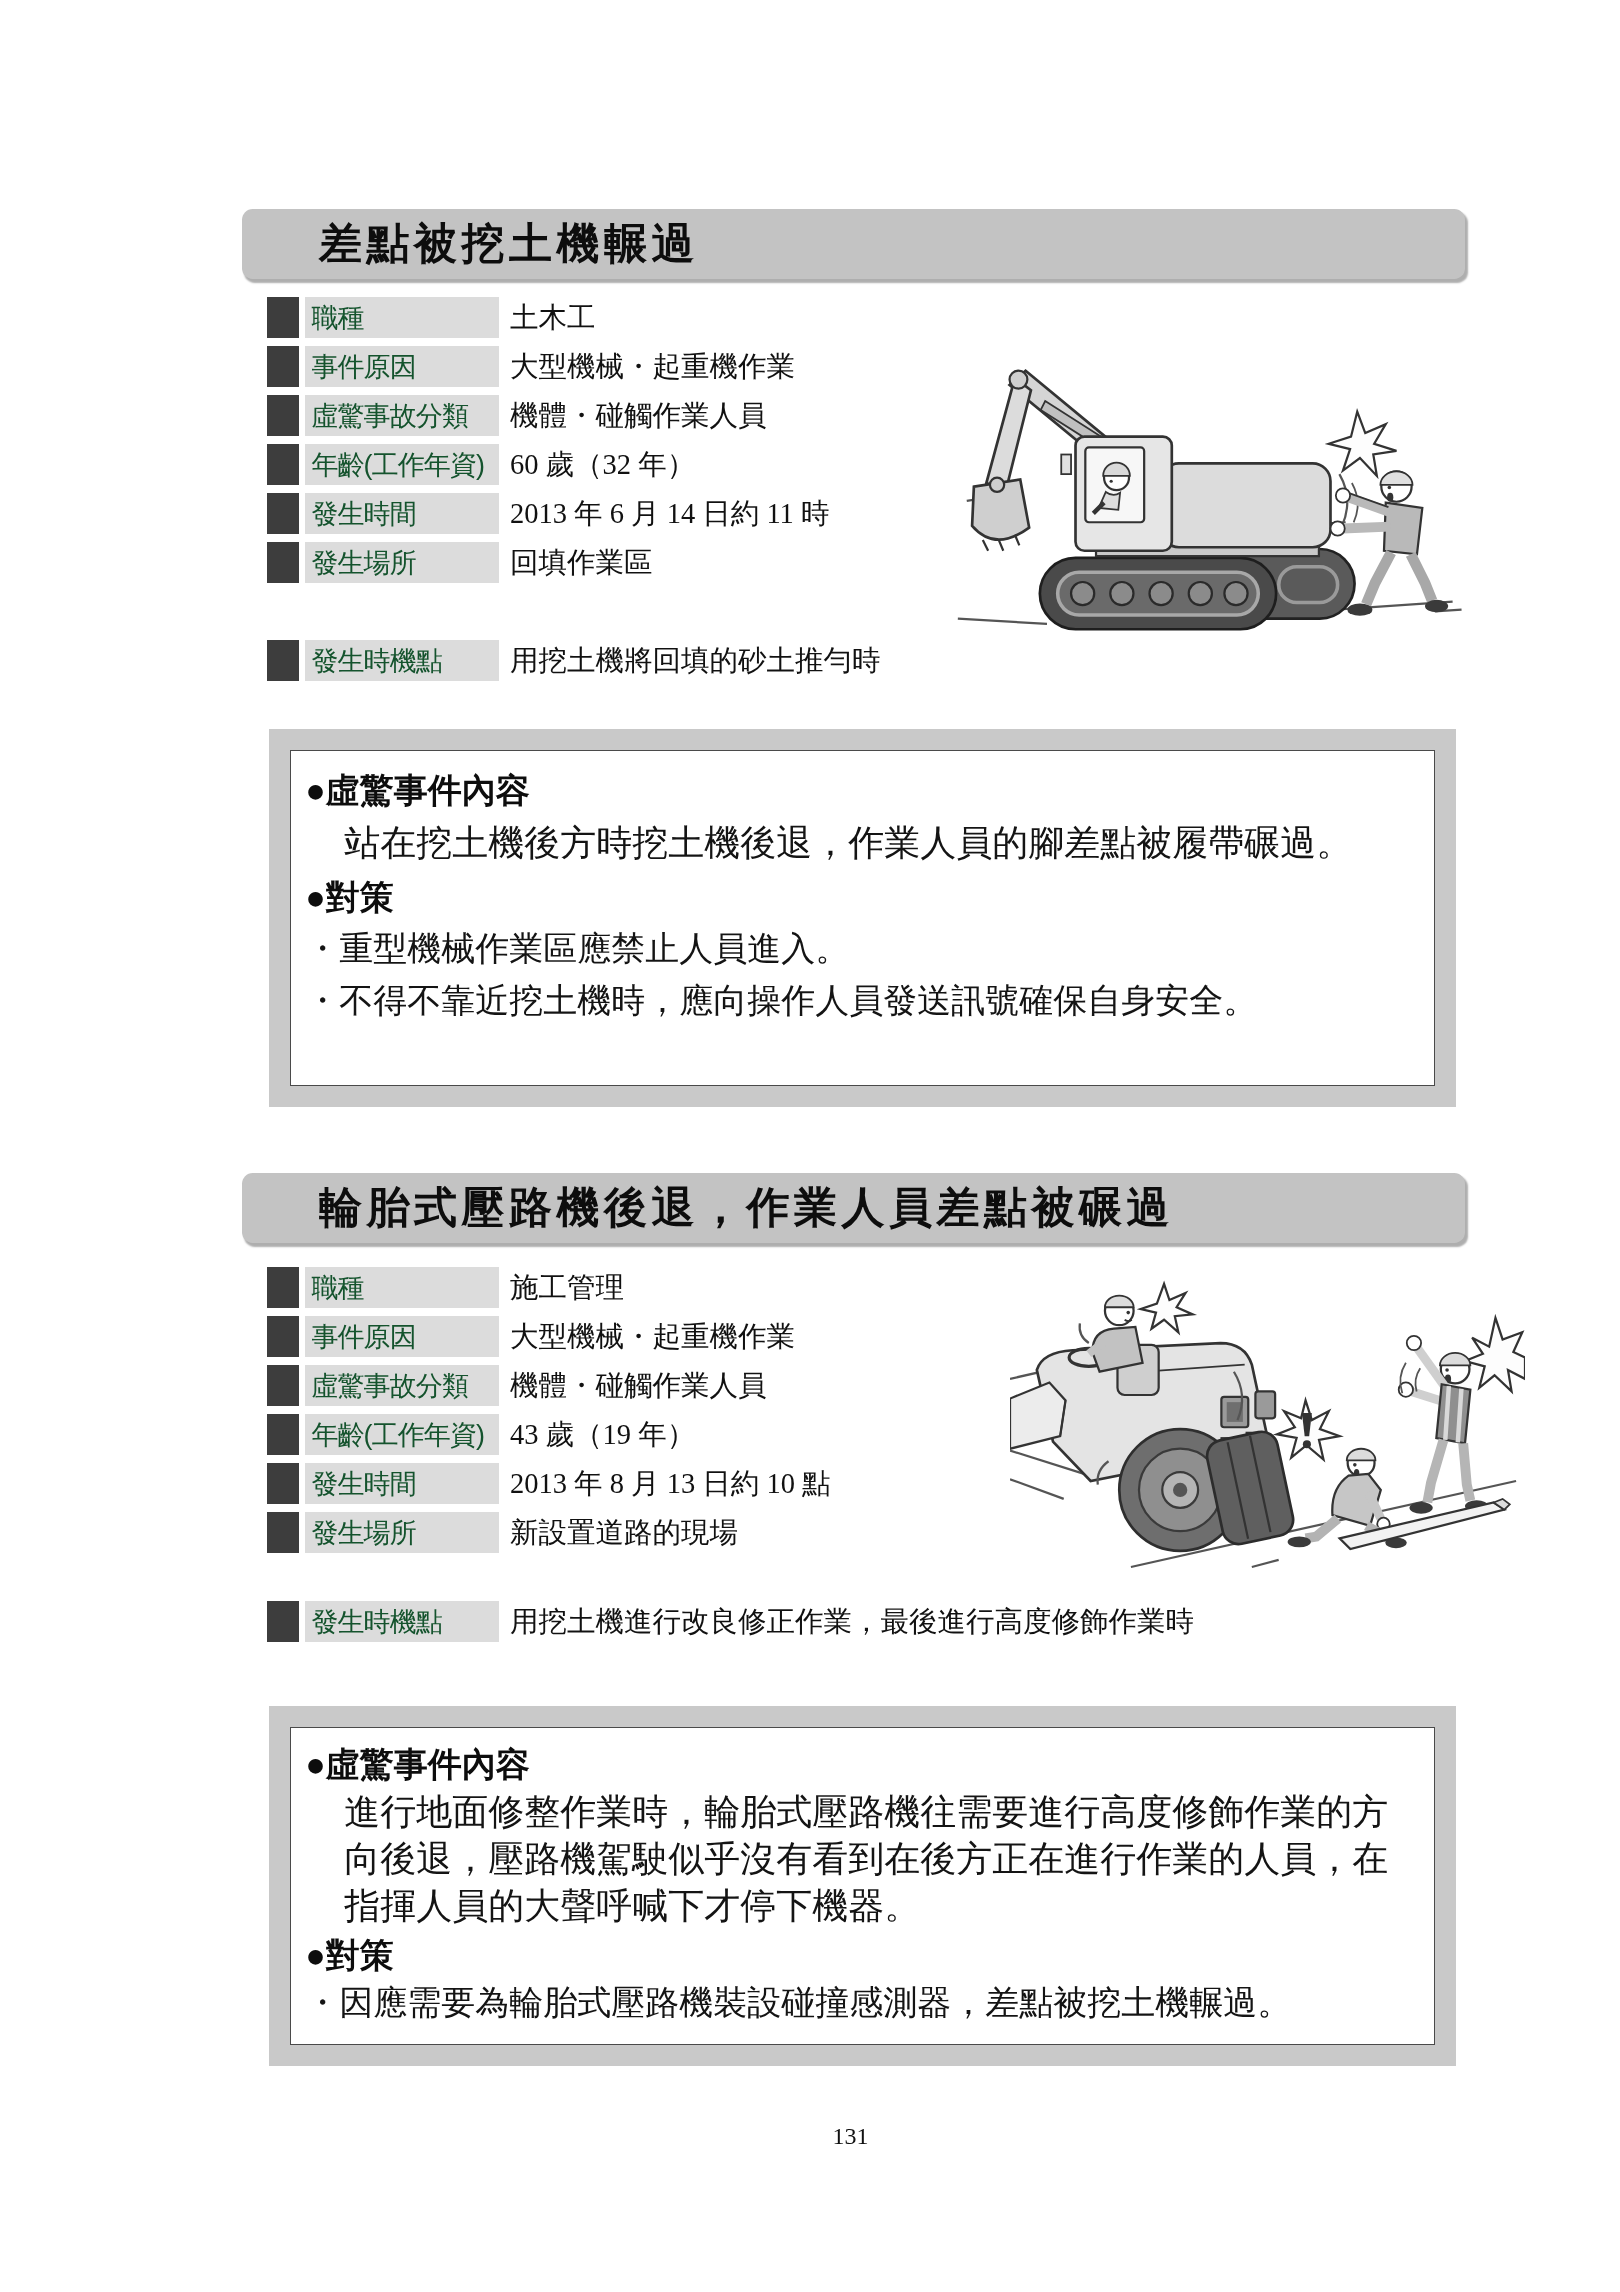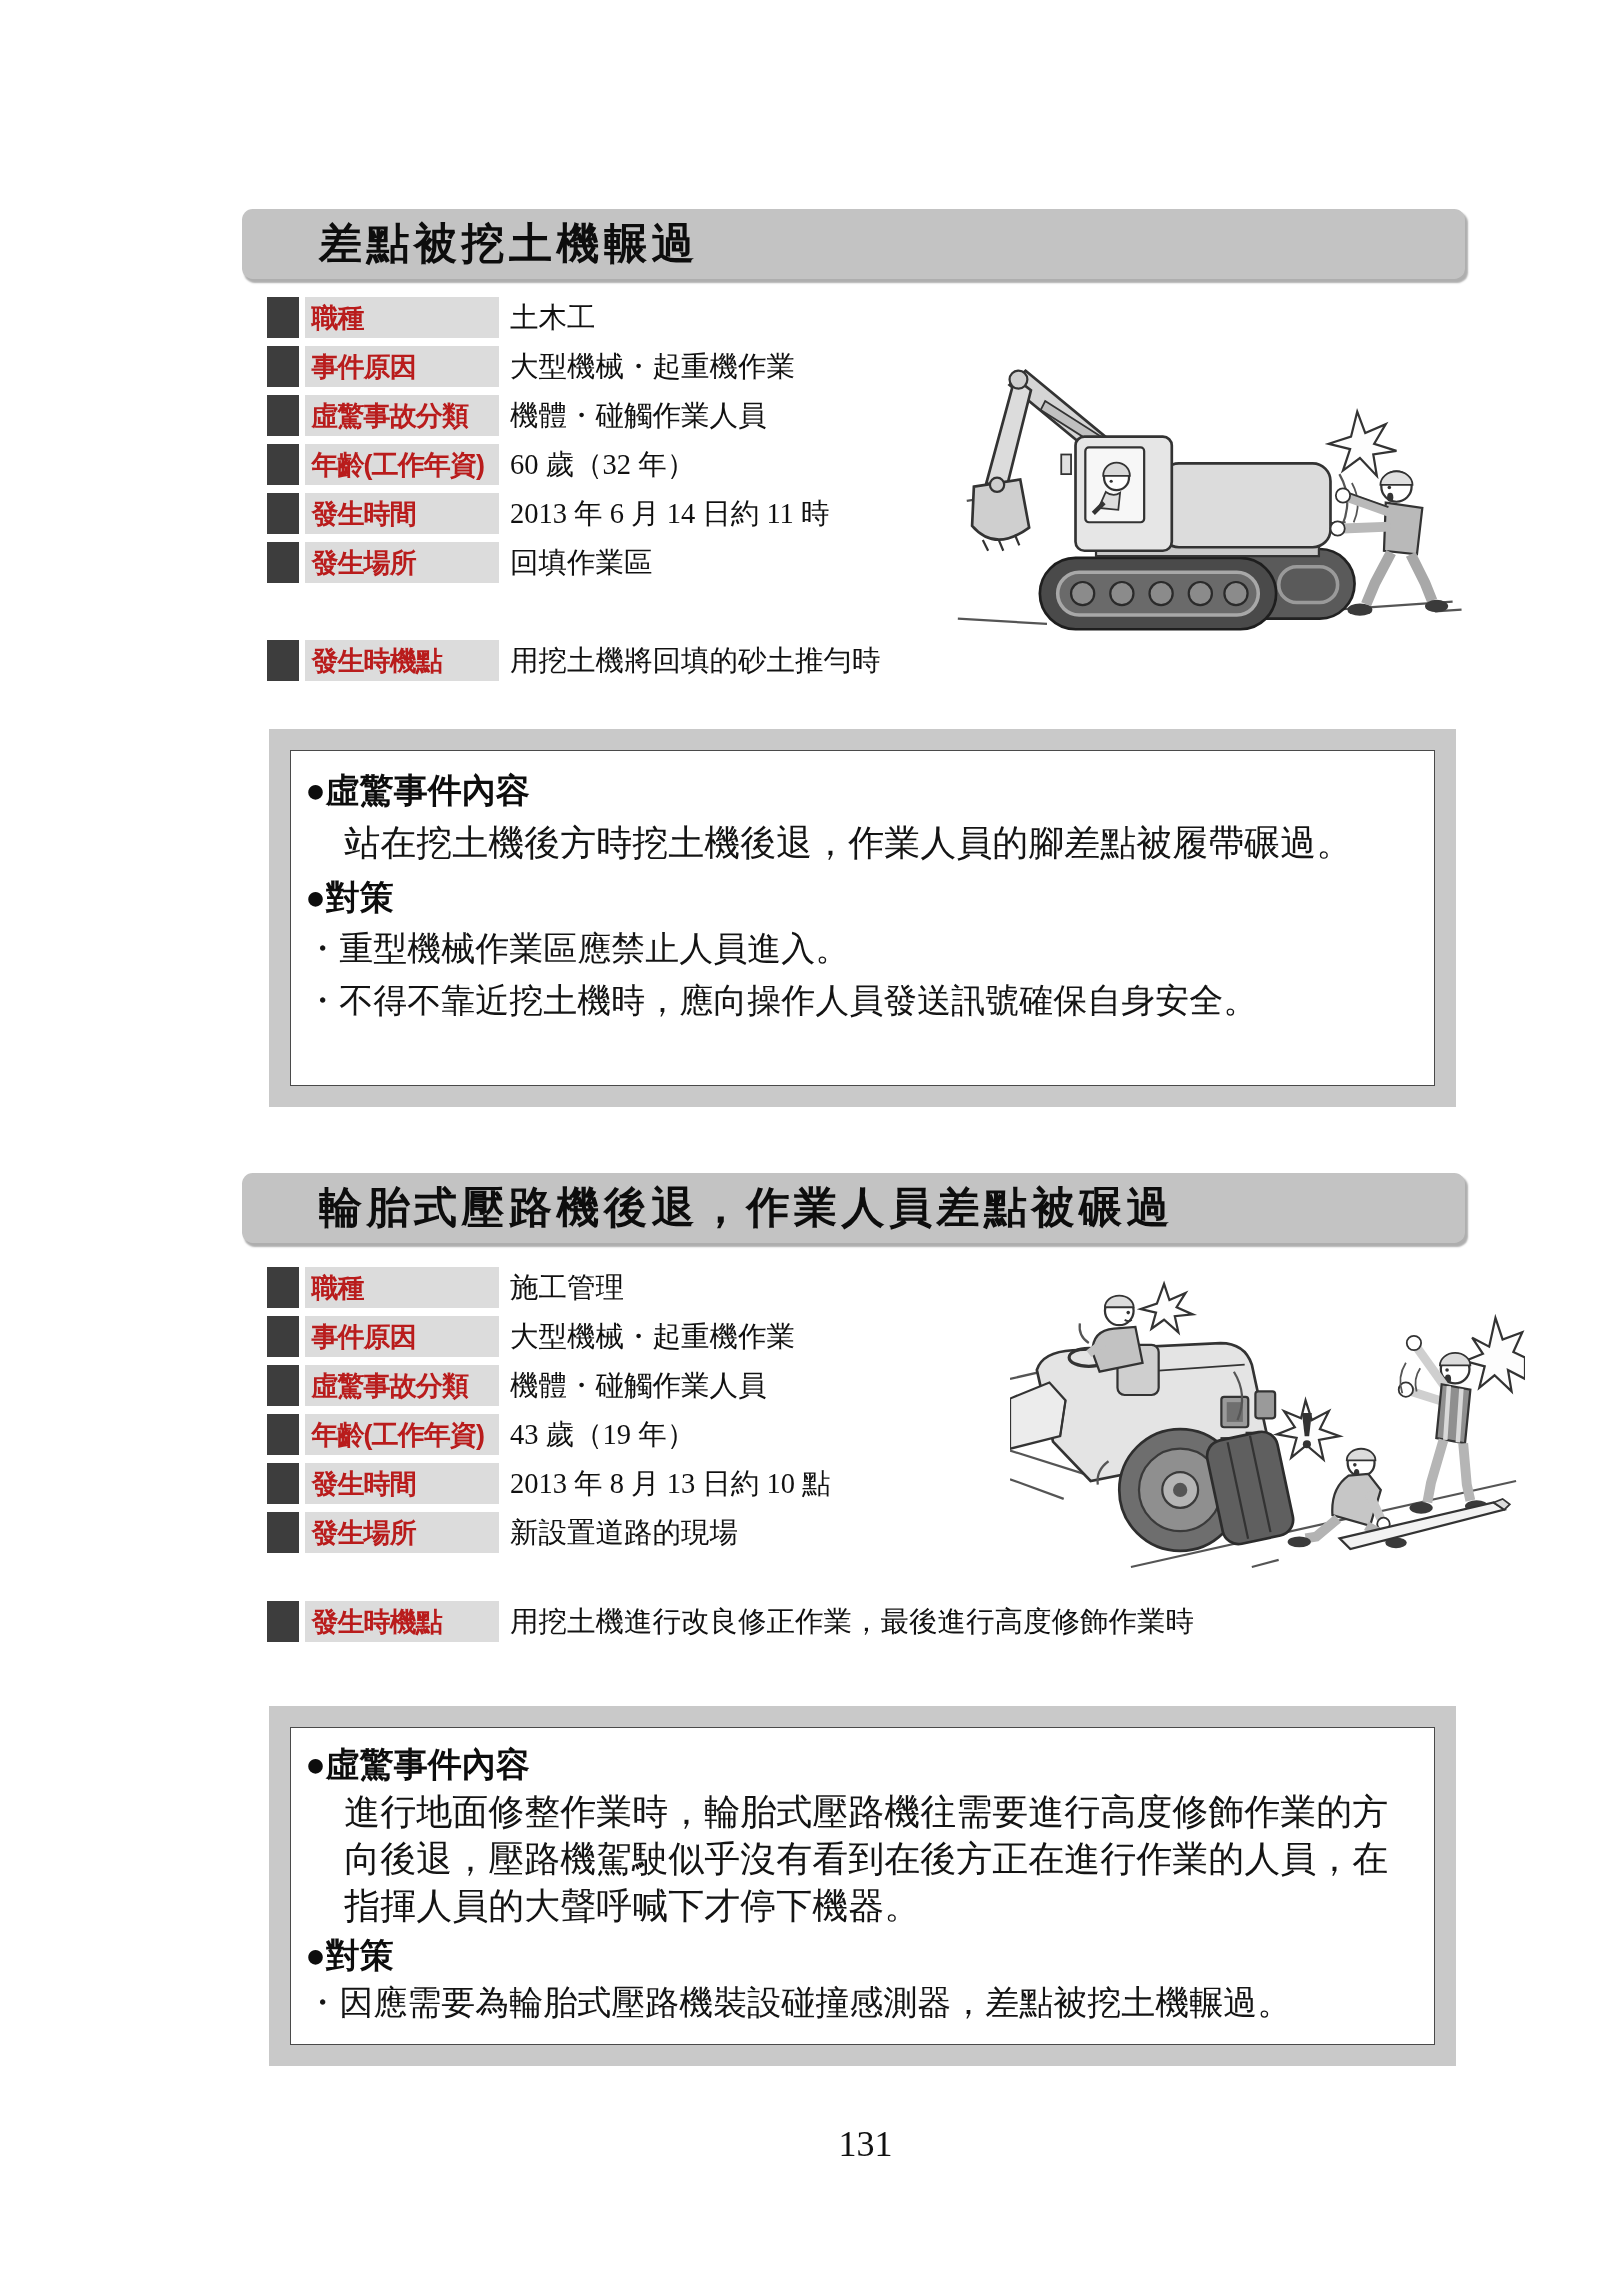--- a/index.html
+++ b/index.html
@@ -6,35 +6,35 @@
   .page{position:relative;width:1621px;height:2293px;background:#ffffff;overflow:hidden;
         font-family:"Liberation Sans", sans-serif;color:#141414;}
   .titlebar{position:absolute;left:242px;width:1223px;height:70px;background:#c3c3c3;
             border-radius:10.7px;box-shadow:2.7px 3.6px 1.8px #aeaeae;display:flex;align-items:center;}
   .title-text{font-size:43px;font-weight:700;letter-spacing:4.5px;padding-left:32px;color:#0d0d0d;margin-left:45px;}
   .table{position:absolute;left:267px;}
   .frow{display:flex;align-items:stretch;margin-bottom:8px;height:41px;}
   .frow-abs{position:absolute;left:267px;display:flex;align-items:stretch;height:41px;}
   .sq{width:32px;height:41px;background:#3d3d3d;margin-right:6.2px;flex:0 0 auto;}
   .flabel{width:194px;height:41px;background:#dcdcdc;font-size:27px;display:flex;align-items:center;
-          padding-left:6.2px;box-sizing:border-box;letter-spacing:-0.9px;flex:0 0 auto;color:#b91c1c;font-weight:bold;}
+          padding-left:6.2px;box-sizing:border-box;letter-spacing:-0.9px;flex:0 0 auto;color:#14532d;}
   .fvalue{margin-left:10.7px;font-family:"Liberation Serif", serif;font-size:28.5px;display:flex;
           align-items:center;white-space:nowrap;color:#111;}
   .boxouter{position:absolute;left:269px;width:1187px;background:#c9c9c9;padding:21px;box-sizing:border-box;}
   .boxinner{background:#ffffff;border:1.8px solid #4a4a4a;width:100%;height:100%;box-sizing:border-box;
             padding:12.5px 36px 12.5px 14.3px;}
   .bhead{font-size:34px;font-weight:700;line-height:52px;color:#0d0d0d;}
   .bpara{font-size:36px;line-height:52px;margin:1.8px 0 1.8px 39px;font-family:Liberation Serif, serif;}
   .bmeasure{font-size:34px;line-height:52px;font-family:"Liberation Serif", serif;}
   .tight .bhead{line-height:47px;}
   .tight .bpara{line-height:47px;margin:1.8px 0 1.8px 39px;}
   .tight .bmeasure{line-height:47px;}
   .illus{position:absolute;}
-  .pagenum{position:absolute;left:254px;width:1223px;top:2123px;text-align:center;
-           font-family:"Liberation Serif", serif;font-size:36px;color:#111;}
+  .pagenum{position:absolute;left:239px;width:1223px;top:2123px;text-align:center;
+           font-family:"Liberation Serif", serif;font-size:24px;color:#111;}
 </style>
 </head>
 <body>
 
 <div class="page">
 
   <div class="titlebar" style="top:209px;">
     <span class="title-text">差點被挖土機輾過</span>
   </div>
 

